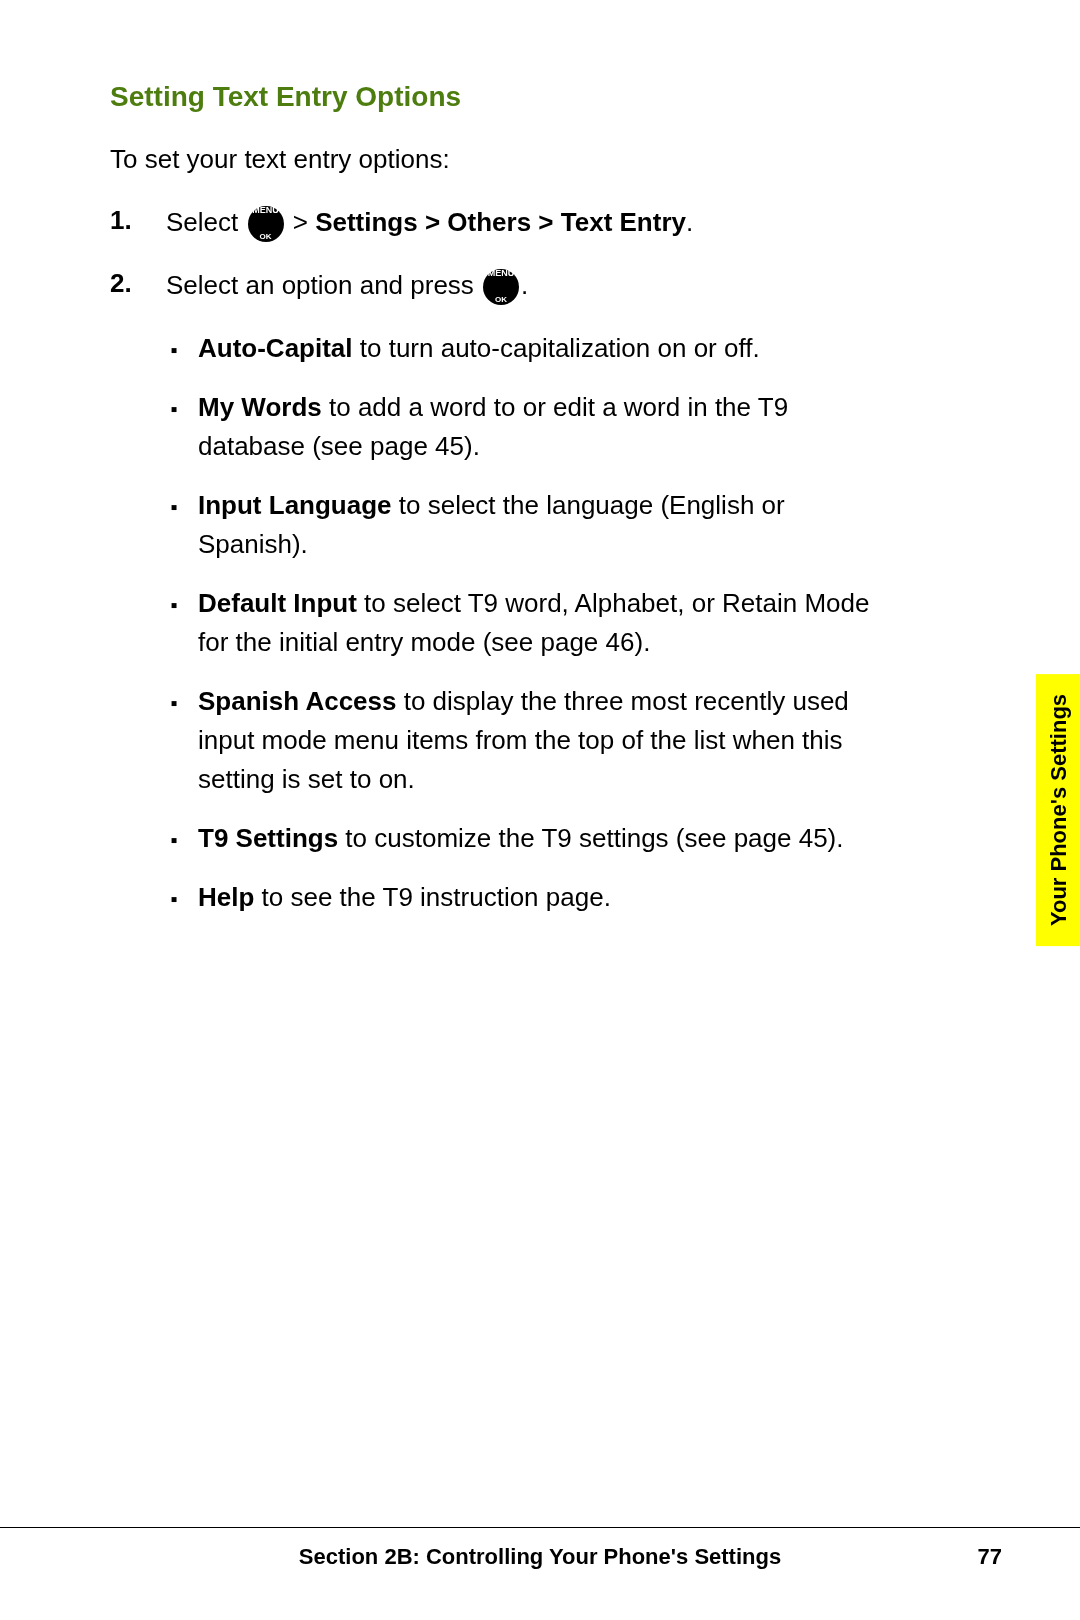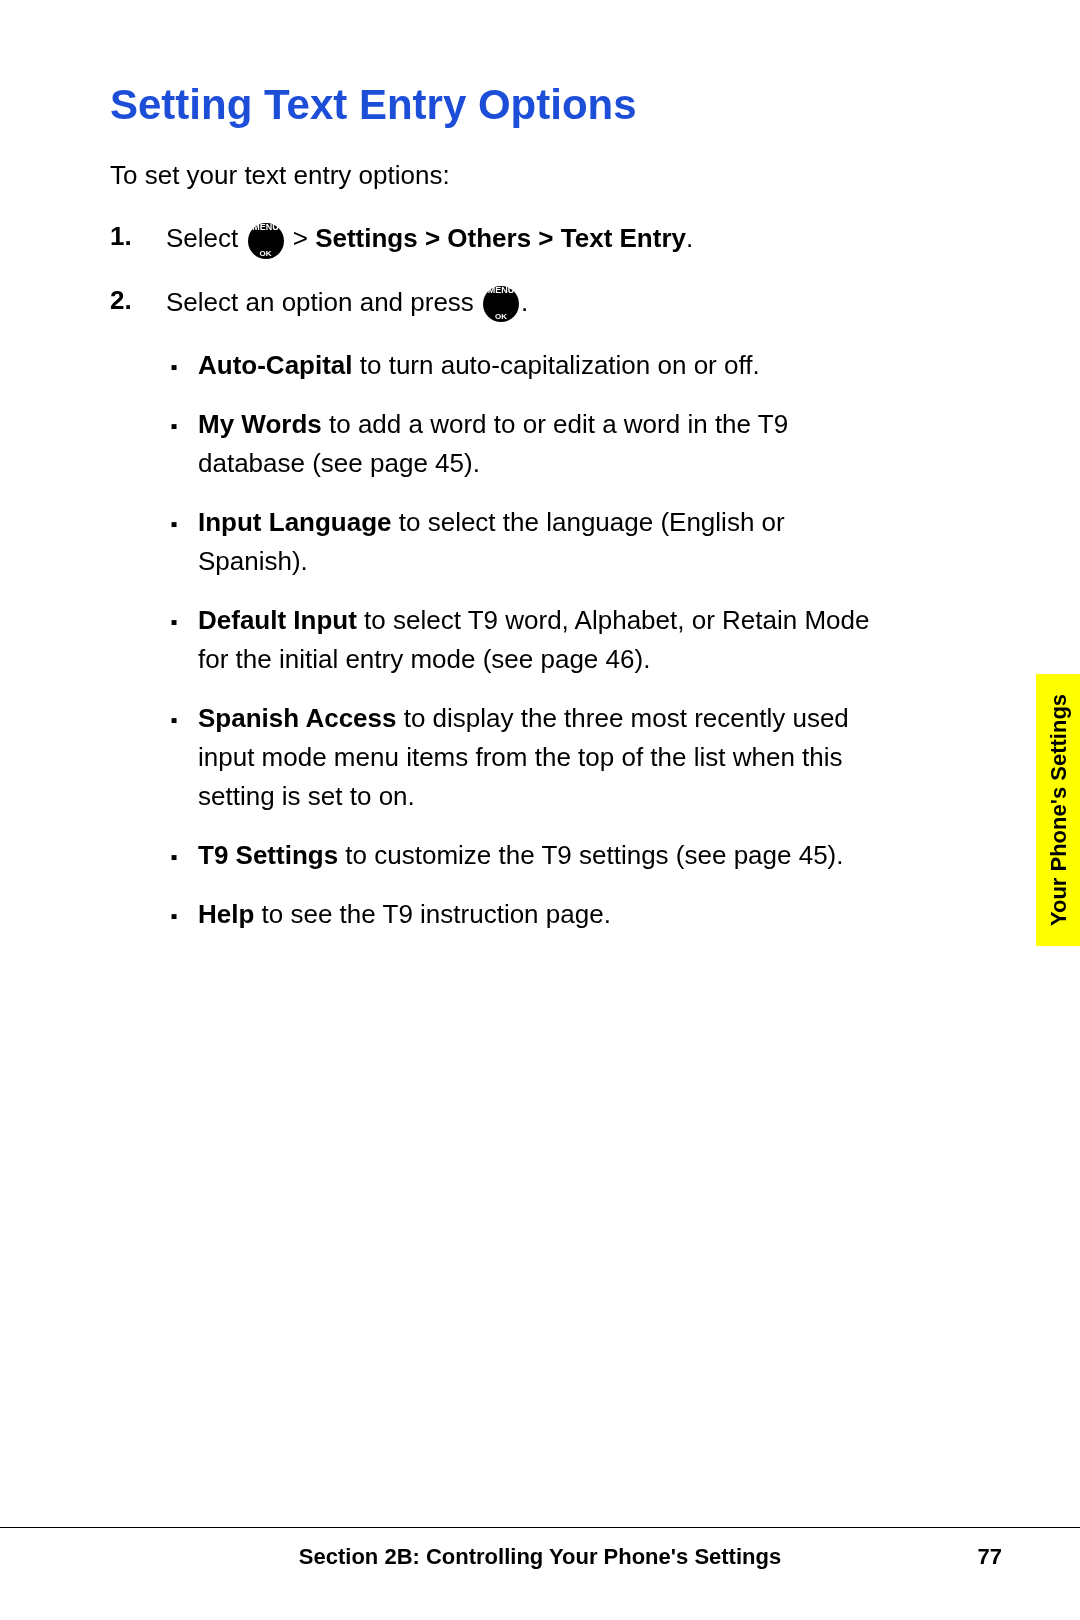--- a/index.html
+++ b/index.html
@@ -16,23 +16,23 @@
       position: relative;
       overflow: hidden;
     }
 
     .page-content {
       padding: 80px 90px 80px 110px;
       max-width: 980px;
     }
 
     .page-title {
-      font-size: 42px;
-      font-weight: bold;
-      color: #1d4ed8;
+      font-size: 28px;
+      font-weight: bold;
+      color: #4d7c0f;
       margin-bottom: 30px;
       line-height: 1.2;
     }
 
     .intro-text {
       font-size: 26px;
       color: #000000;
       margin-bottom: 28px;
       font-weight: normal;
     }

